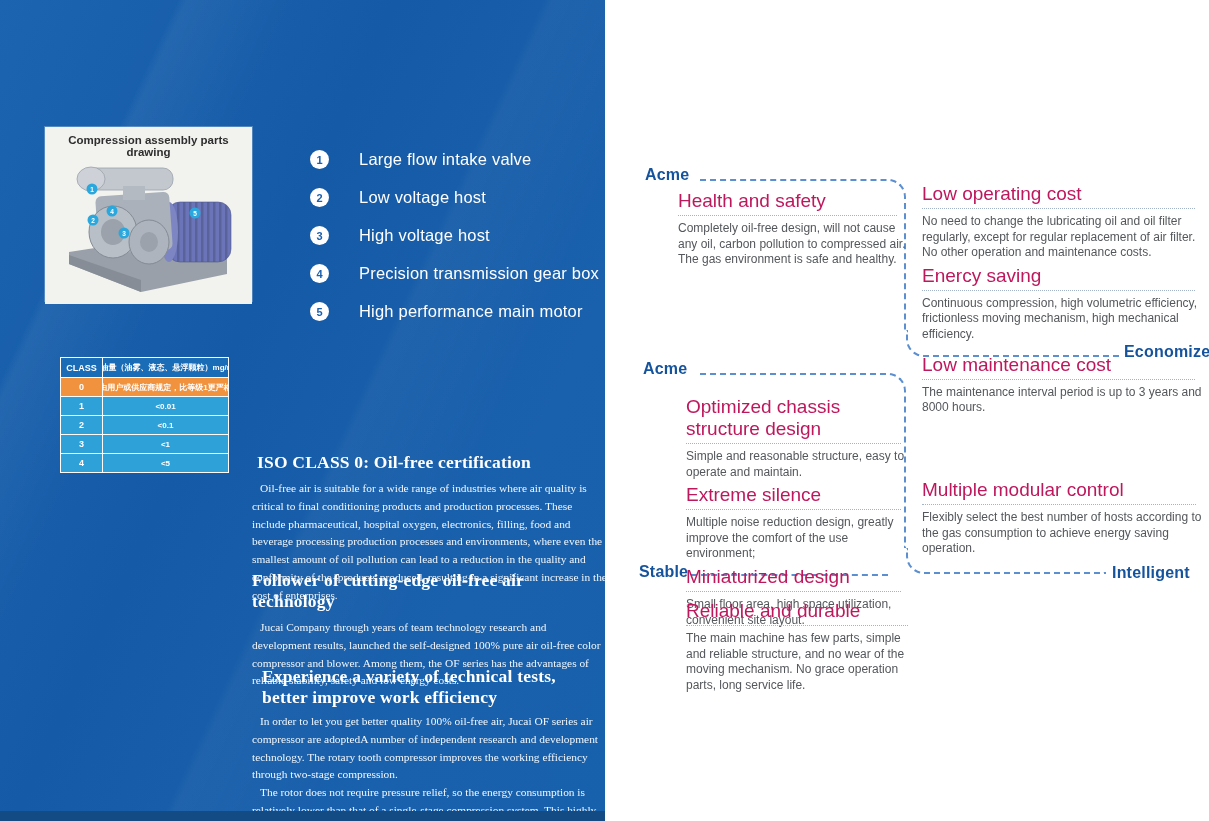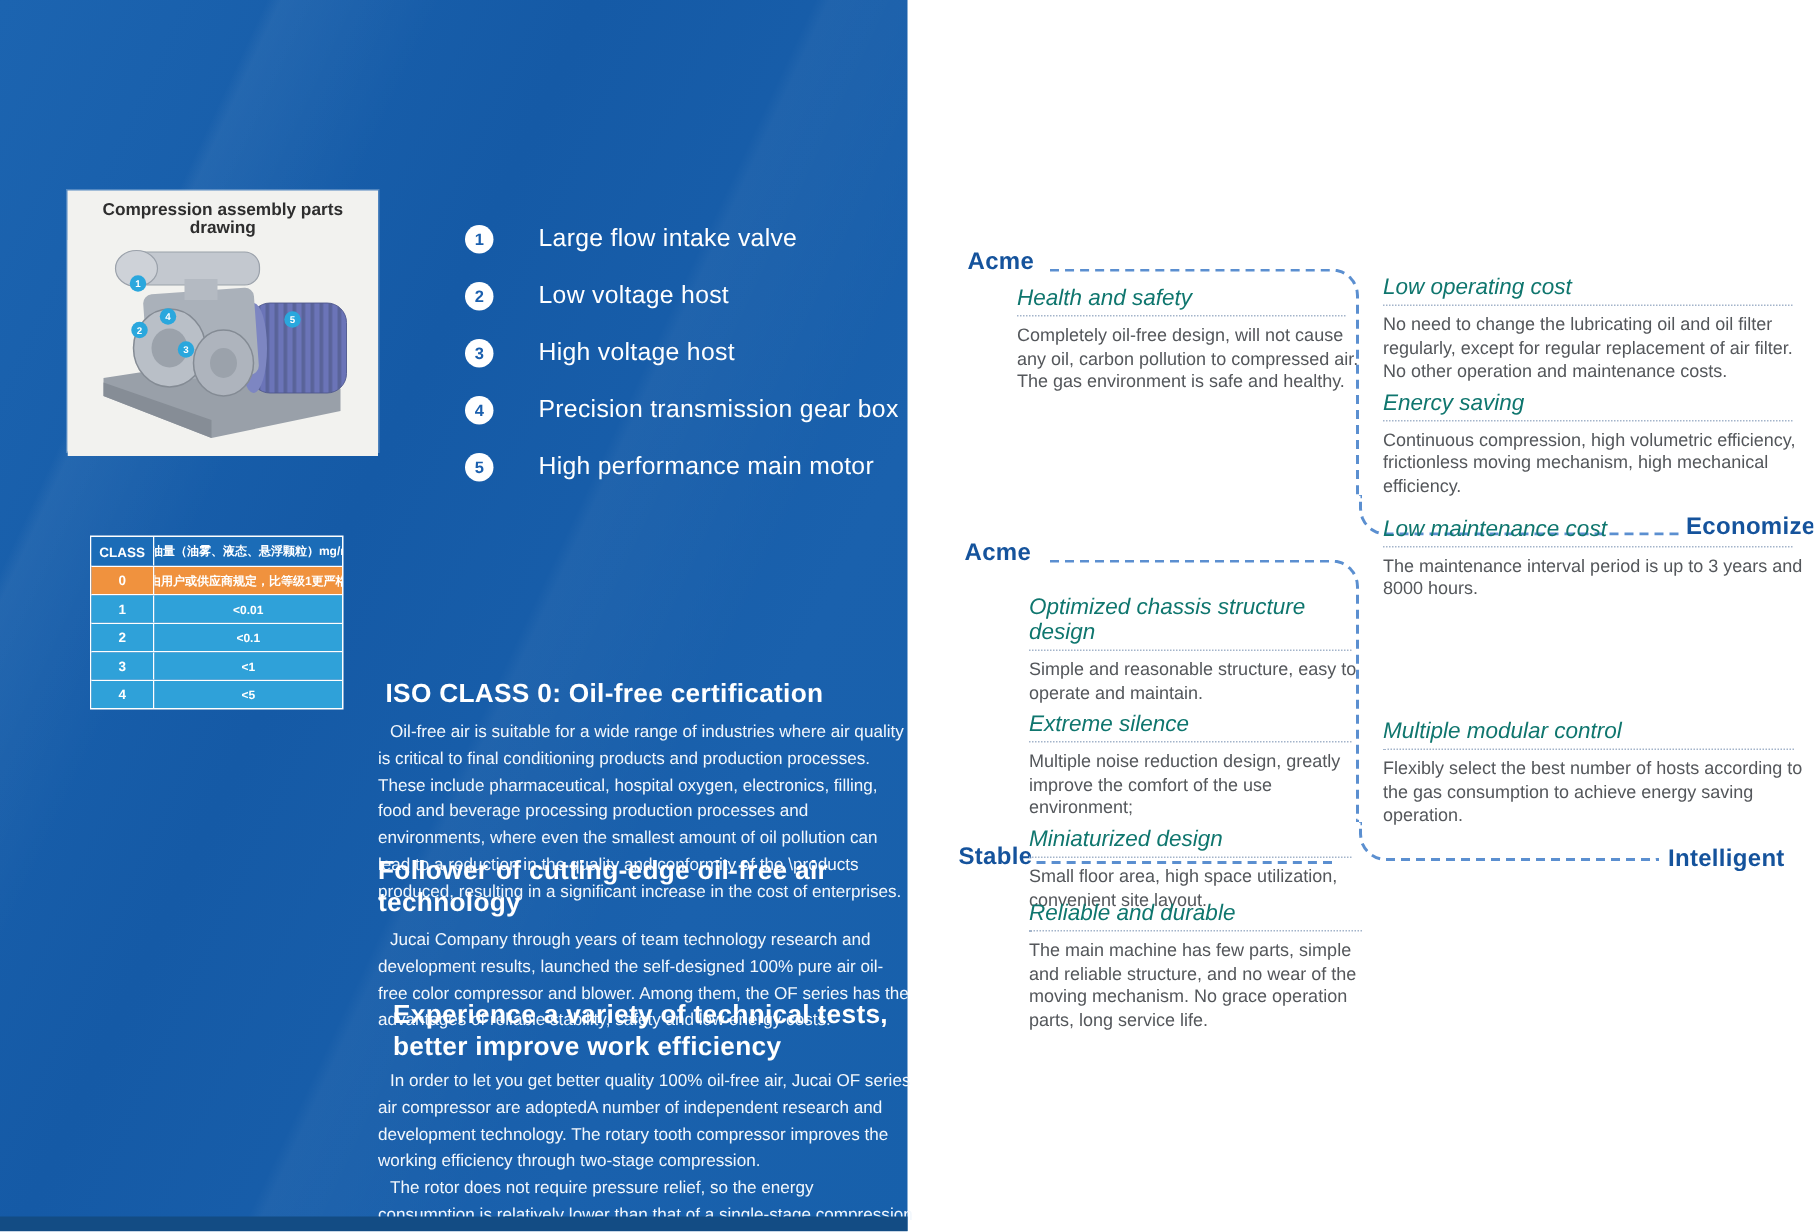--- a/index.html
+++ b/index.html
@@ -52,21 +52,21 @@
   }
   .t-c2{
     flex:1; color:#fff; font-weight:bold; font-size:8px; display:flex; align-items:center;
     justify-content:center; height:18px; white-space:nowrap; overflow:hidden;
   }
   .t-head .t-c1,.t-head .t-c2{ background:#1b6cb7; height:19px; }
   .t-orange .t-c1,.t-orange .t-c2{ background:#f0923e; }
   .t-blue .t-c1,.t-blue .t-c2{ background:#2fa1d9; }
 
   
-  .lp-section{ position:absolute; width:356px; }
+  .lp-section{ position:absolute; width:356px;font-family:Liberation Serif, serif; }
   .lp-h{ color:#ffffff; font-weight:bold; font-size:17.5px; letter-spacing:0.2px; }
   .lp-p{ margin-top:7px; color:#f2f7fc; font-size:11.4px; line-height:1.56; text-indent:8px; }
   .sec-iso{ left:252px; top:452px; }
   .sec-iso .lp-h{ padding-left:5px; }
   .sec-follower{ left:252px; top:570px; }
   .sec-exp{ left:252px; top:666px; width:358px; }
   .sec-exp .lp-h{ padding-left:10px; width:350px; }
   .sec-exp .lp-p{ margin-top:5px; }
   .sec-exp .lp-p + .lp-p{ margin-top:0; }
 
@@ -88,21 +88,21 @@
     position:absolute; left:906px; top:548px; width:200px; height:26px;
     border-left:2px dashed #5b8fd0; border-bottom:2px dashed #5b8fd0; border-bottom-left-radius:18px;
   }
   .stable-dashes{
     position:absolute; left:691px; top:563px; width:197px; height:13px;
     border-bottom:2px dashed #5b8fd0;
   }
 
   .sub-col{ position:absolute; }
   .sub-item{ margin-bottom:4px; }
-  .sub-title{ font-size:15px; color:#0f766e;font-style:italic; }
+  .sub-title{ font-size:19px; color:#be185d; }
   .dotted-rule{ border-bottom:1px dotted #a3b4ca; height:2px; margin:2px 0 5px 0; width:94%; }
   .sub-body{ font-size:12px; color:#54575b; line-height:1.3; }
 
   .col-clean{ left:678px; top:190px; width:233px; }
   .col-econ{ left:922px; top:183px; width:290px; }
   .col-econ .sub-item:nth-child(3){ margin-top:11px; }
   .col-acme{ left:686px; top:396px; width:229px; }
   .col-intel{ left:922px; top:479px; width:292px; }
   .col-stable{ left:686px; top:600px; width:236px; }
 </style>

